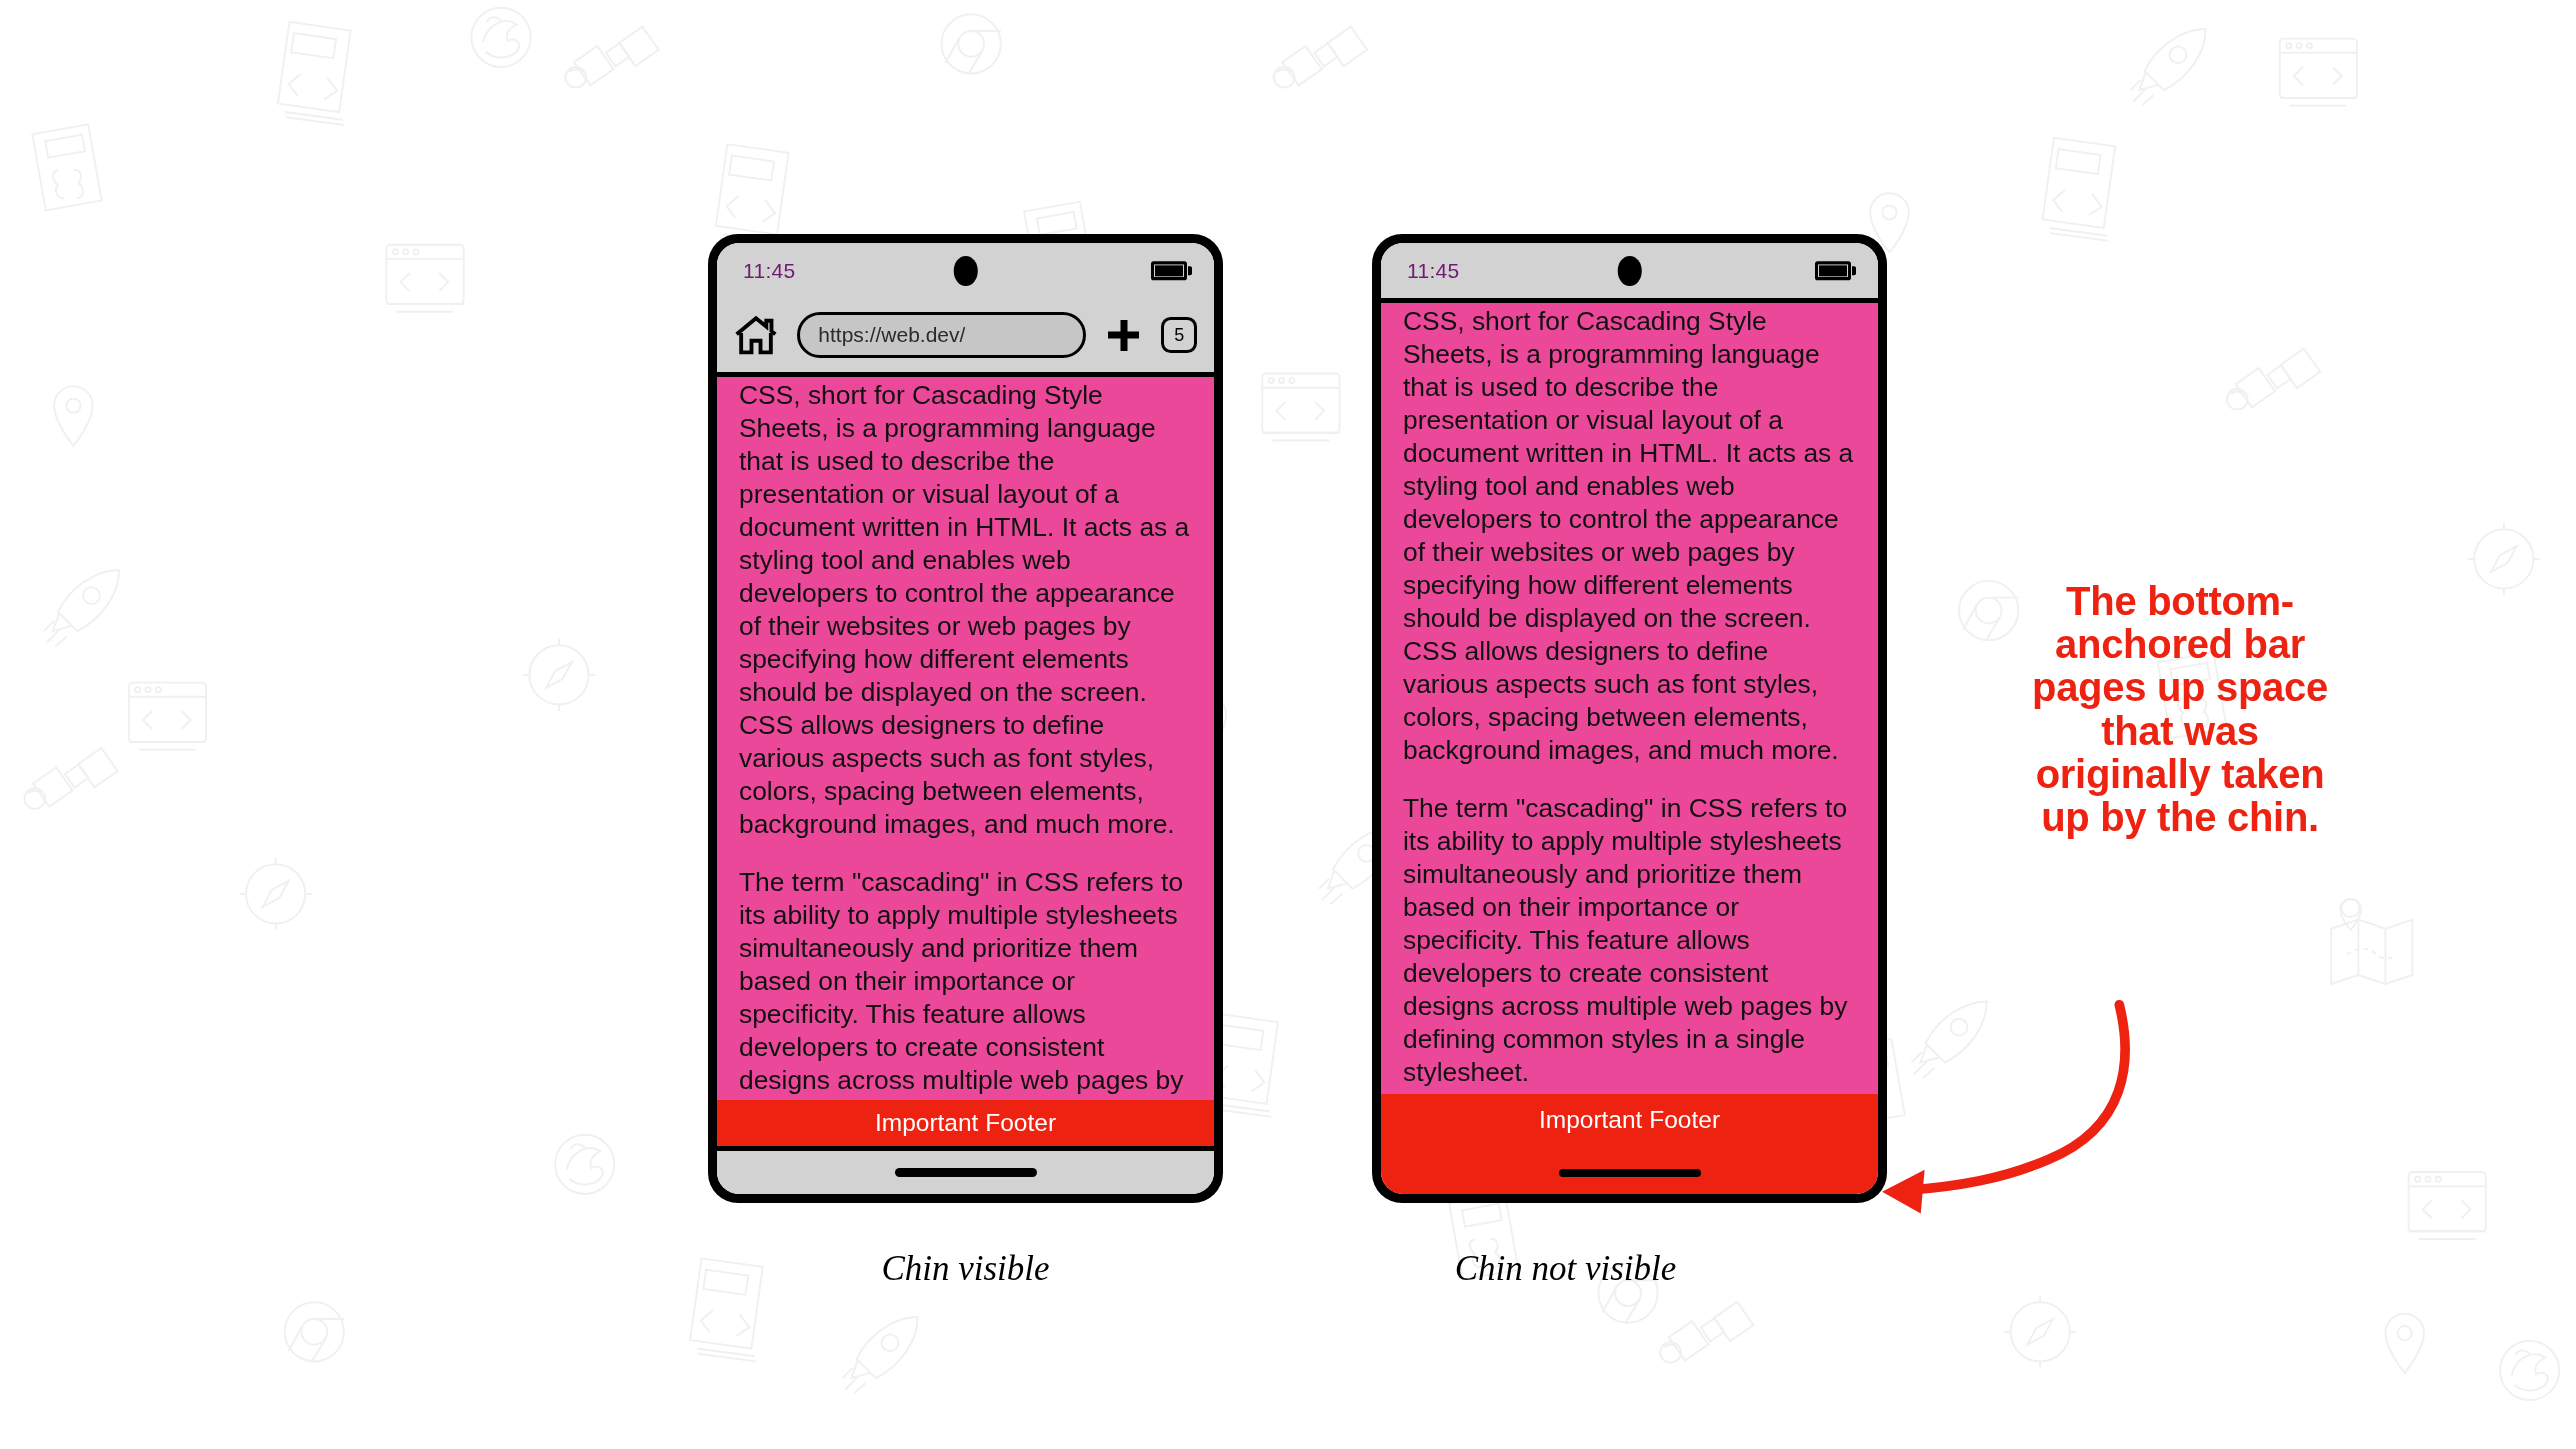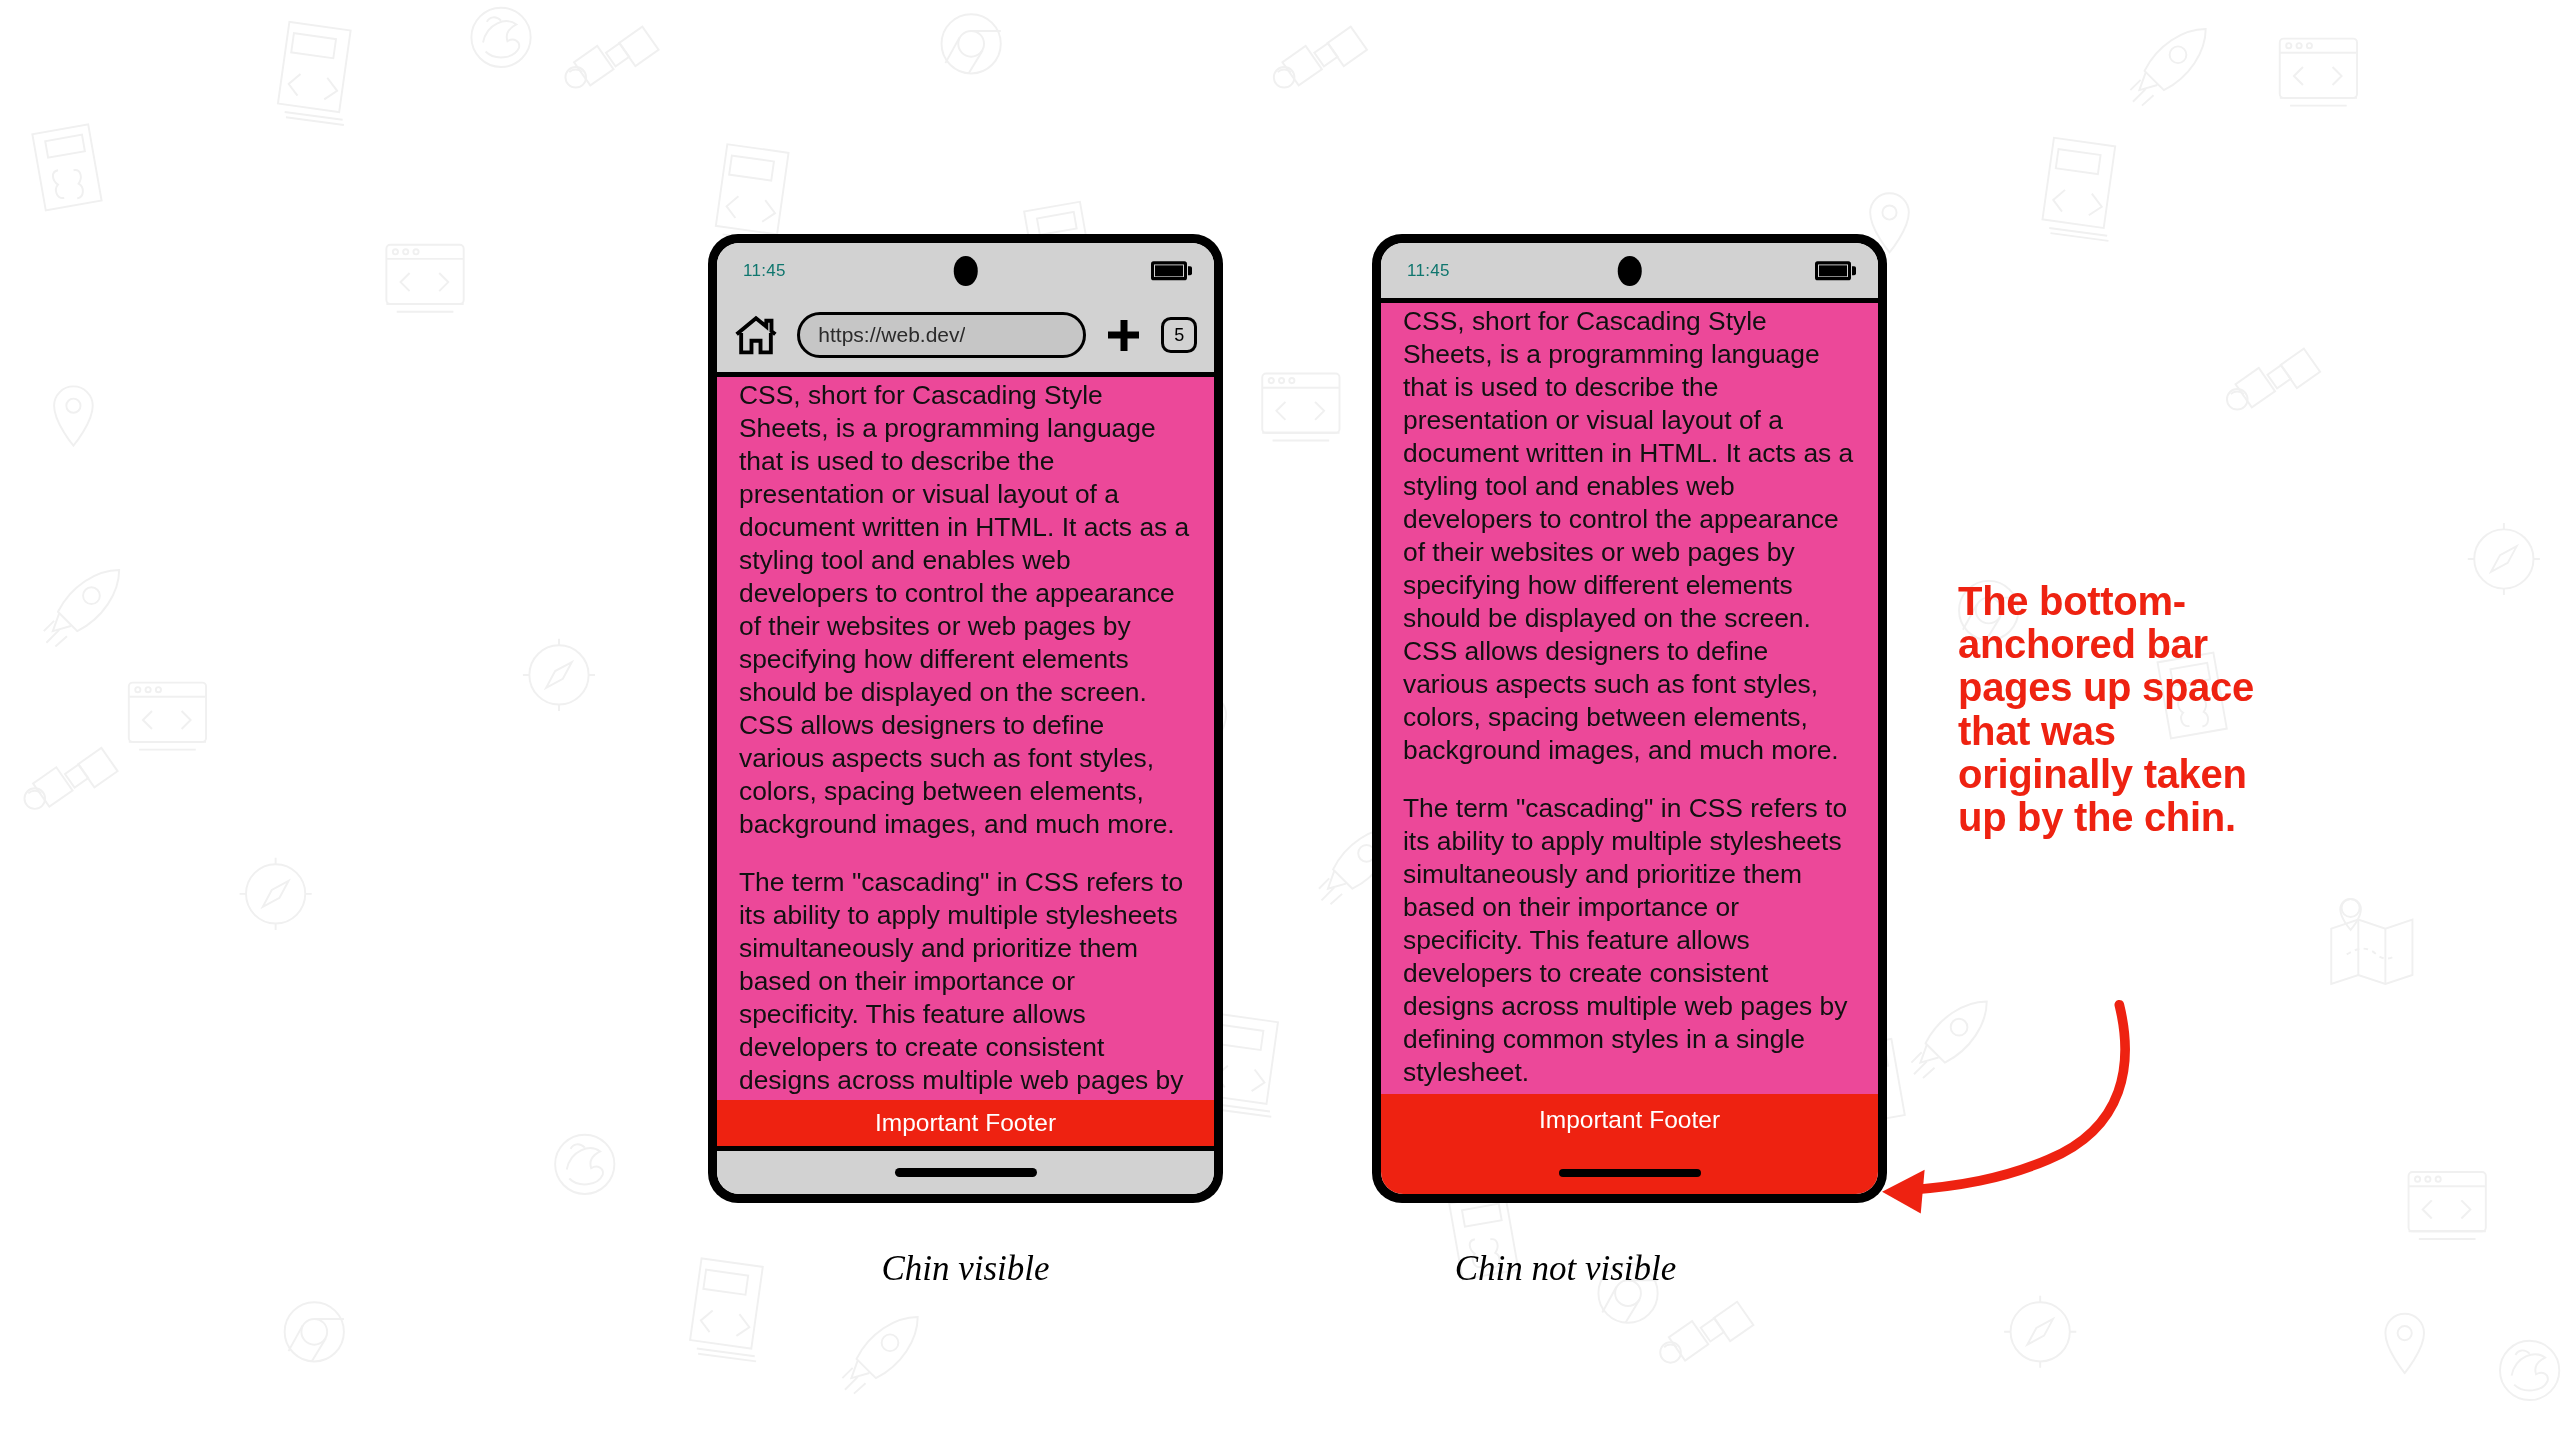--- a/index.html
+++ b/index.html
@@ -58,22 +58,22 @@
     position: relative;
     display: flex;
     align-items: center;
   }
 
   .status-time {
     position: absolute;
     left: 26px;
     top: 50%;
     transform: translateY(-50%);
-    font-size: 17px;
-    color: #0f766e;
+    font-size: 21px;
+    color: #701a75;
     letter-spacing: 0.3px;
   }
 
   .camera-cutout {
     position: absolute;
     left: 50%;
     top: 50%;
     transform: translate(-50%, -50%);
     width: 24.5px;
     height: 30px;
@@ -226,20 +226,21 @@
 
   
   #annotation {
     position: absolute;
     left: 1958px;
     top: 580px;
     width: 444px;
     color: #ee2211;
     font-size: 40px;
     line-height: 1.08;
+    text-align: center;
     font-weight: bold;
     letter-spacing: -0.3px;
   }
   #annotation .ann-line { display: block; }
 
   #arrow-svg {
     position: absolute;
     left: 1855px;
     top: 966px;
     width: 361px;

